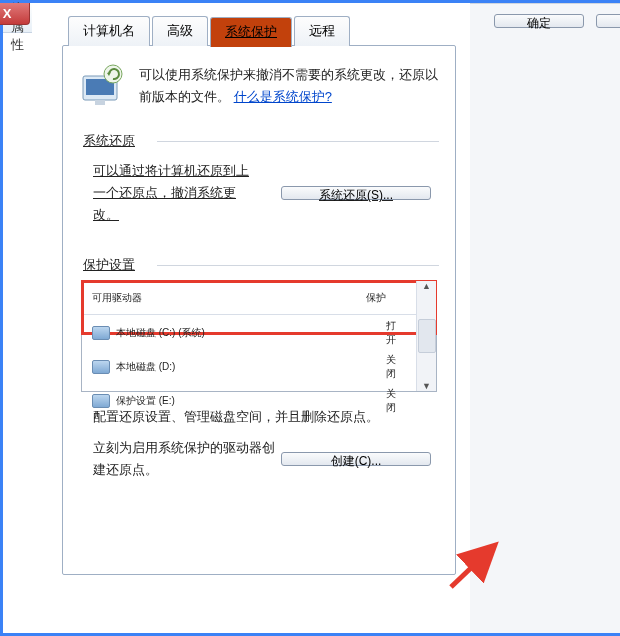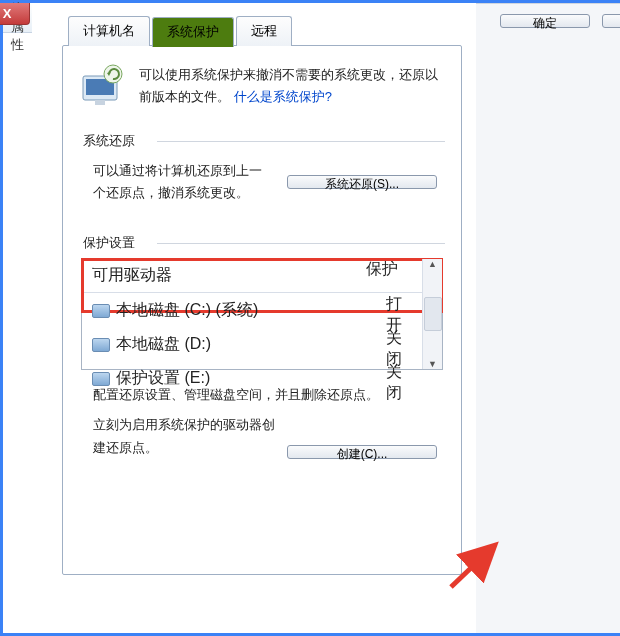--- a/index.html
+++ b/index.html
@@ -5,45 +5,45 @@
   * { box-sizing: border-box; margin: 0; padding: 0; font-family: "Microsoft YaHei", Tahoma, sans-serif; }
   body { width: 620px; height: 636px; background: #f0f0f0; }
   .window { width: 620px; height: 636px; background: #fff; border: 3px solid #3b82f6; display: flex; flex-direction: row; }
   .titlebar { height: 30px; background: linear-gradient(to bottom, #fdfefe, #e8f0f7); border-bottom: 1px solid #c8d4e3; display: flex; align-items: center; padding: 0 8px; position: relative; }
   .titlebar-text { font-size: 13px; color: #333; }
   .close-btn { position: absolute; right: 2px; top: 0; width: 46px; height: 22px; background: linear-gradient(to bottom, #e07a7a, #c43b3b); border: 1px solid #933; border-top: none; border-radius: 0 0 4px 4px; display: flex; align-items: center; justify-content: center; color: #fff; font-size: 13px; font-weight: bold; cursor: pointer; }
   .body { flex: 1; padding: 12px 14px 10px 30px; display: flex; flex-direction: column; }
   .tabs { position: relative; }
   .tab-strip { display: flex; gap: 2px; position: relative; z-index: 2; padding-left: 6px; }
   .tab { padding: 5px 14px; font-size: 13px; border: 1px solid #9fafc4; border-bottom: none; background: linear-gradient(to bottom, #fdfdfd, #eef2f7); border-radius: 3px 3px 0 0; cursor: pointer; position: relative; top: 1px; }
-  .tab.selected { background: #4d7c0f; z-index: 5; top: 2px; padding-bottom: 6px; }
+  .tab.selected { background: #c2410c; z-index: 5; top: 2px; padding-bottom: 6px; text-decoration: underline; }
   .tab-panel { border: 1px solid #9fafc4; background: #fff; position: relative; height: 530px; border-radius: 2px; }
   .panel-content { padding: 18px 16px; font-size: 13px; color: #222; }
   .intro { display: flex; gap: 12px; margin-bottom: 24px; }
   .intro-icon { width: 48px; height: 44px; position: relative; flex-shrink: 0; }
   .intro-text { line-height: 1.7; }
-  .link { color: #0046cc; cursor: pointer; }
+  .link { color: #0046cc; text-decoration: underline; cursor: pointer; }
   .group { position: relative; margin-bottom: 20px; }
-  .group-label { position: relative; background: #fff; padding: 0 4px; font-size: 13px; display: inline-block; }
+  .group-label { position: relative; background: #fff; padding: 0 4px; font-size: 13px; display: inline-block; text-decoration: underline; }
   .group-line { position: absolute; left: 78px; right: 0; top: 9px; height: 1px; background: #d0d6df; }
-  .restore-row { display: flex; padding: 10px 8px 10px 14px; align-items: center; gap: 20px; }
+  .restore-row { display: flex; padding: 10px 8px 10px 14px; align-items: center; gap: 20px; text-decoration: underline; }
   .restore-text { flex: 1; line-height: 1.7; }
   .win-btn { min-width: 150px; height: 14px; font-size: 12px; border: 1px solid #8a98ac; background: linear-gradient(to bottom, #fafbfc, #e3e8ef); border-radius: 3px; padding: 0 14px; cursor: pointer; }
   .drive-table { border: 1px solid #a8b4c4; background: #fff; margin: 6px 2px; }
-  .drive-header, .drive-row { display: flex; height: 34px; font-size: 16px; }
+  .drive-header, .drive-row { display: flex; align-items: center; height: 34px; font-size: 10px; }
   .drive-header { background: #fff; border-bottom: 1px solid #d8dee8; }
   .col-drive { flex: 0 0 280px; padding-left: 10px; display: flex; align-items: center; gap: 6px; }
   .col-protect { flex: 1; padding-left: 4px; }
   .scroll-up, .scroll-down, .scroll-thumb { width: 18px; text-align: center; font-size: 9px; color: #555; cursor: pointer; }
   .scroll-thumb { height: 34px; background: #e2e7ee; border: 1px solid #c5cdd9; border-radius: 2px; margin: 1px; }
   .drive-rows { position: relative; }
   .drive-row { border-top: 1px solid transparent; gap: 20px; }
   .drive-icon { width: 18px; height: 14px; background: linear-gradient(to bottom, #bcd6ef, #7fa9d4); border: 1px solid #6a8db3; border-radius: 2px; }
   .drive-scroll-col { position: absolute; right: 0; top: 0; bottom: 0; width: 20px; background: #f1f3f7; border-left: 1px solid #d8dee8; display: flex; flex-direction: column; align-items: center; justify-content: space-between; }
-  .action-row { display: flex; padding: 8px 8px 0 14px; gap: 4px; align-items: flex-end; }
+  .action-row { display: flex; padding: 8px 8px 0 14px; gap: 4px; align-items: center; }
   .action-text { flex: 1; line-height: 1.7; }
   .footer { display: flex; justify-content: flex-end; gap: 12px; padding: 10px 24px; border-top: 1px solid #d0d6df; background: #f4f6f9; }
   .footer .win-btn { min-width: 90px; }
   .arrow-annotation { position: absolute; left: 382px; top: 495px; width: 60px; height: 50px; pointer-events: none; }
   .drive-table-wrap { position: relative; }
   .drive-hl { position: absolute; left: -1px; right: -1px; top: -1px; height: 55px; border: 3px solid #e53a2d; pointer-events: none; }
   .monitor-svg { width: 48px; height: 44px; }
 </style>
 </head>
 <body>
@@ -52,20 +52,21 @@
   <div class="titlebar">
     <span class="titlebar-text">系统属性</span>
     <div class="close-btn">
       <span>X</span>
     </div>
   </div>
   <div class="body">
     <div class="tabs">
       <div class="tab-strip">
         <div class="tab"><span>计算机名</span></div>
+        <div class="tab"><span>高级</span></div>
         <div class="tab selected"><span>系统保护</span></div>
         <div class="tab"><span>远程</span></div>
       </div>
       <div class="tab-panel">
         <div class="panel-content">
 
           <div class="intro">
             <div class="intro-icon">
               <svg class="monitor-svg" viewBox="0 0 48 44">
                 <rect x="4" y="12" width="34" height="24" rx="2" fill="#dce9f5" stroke="#7a9ab8"></rect>

